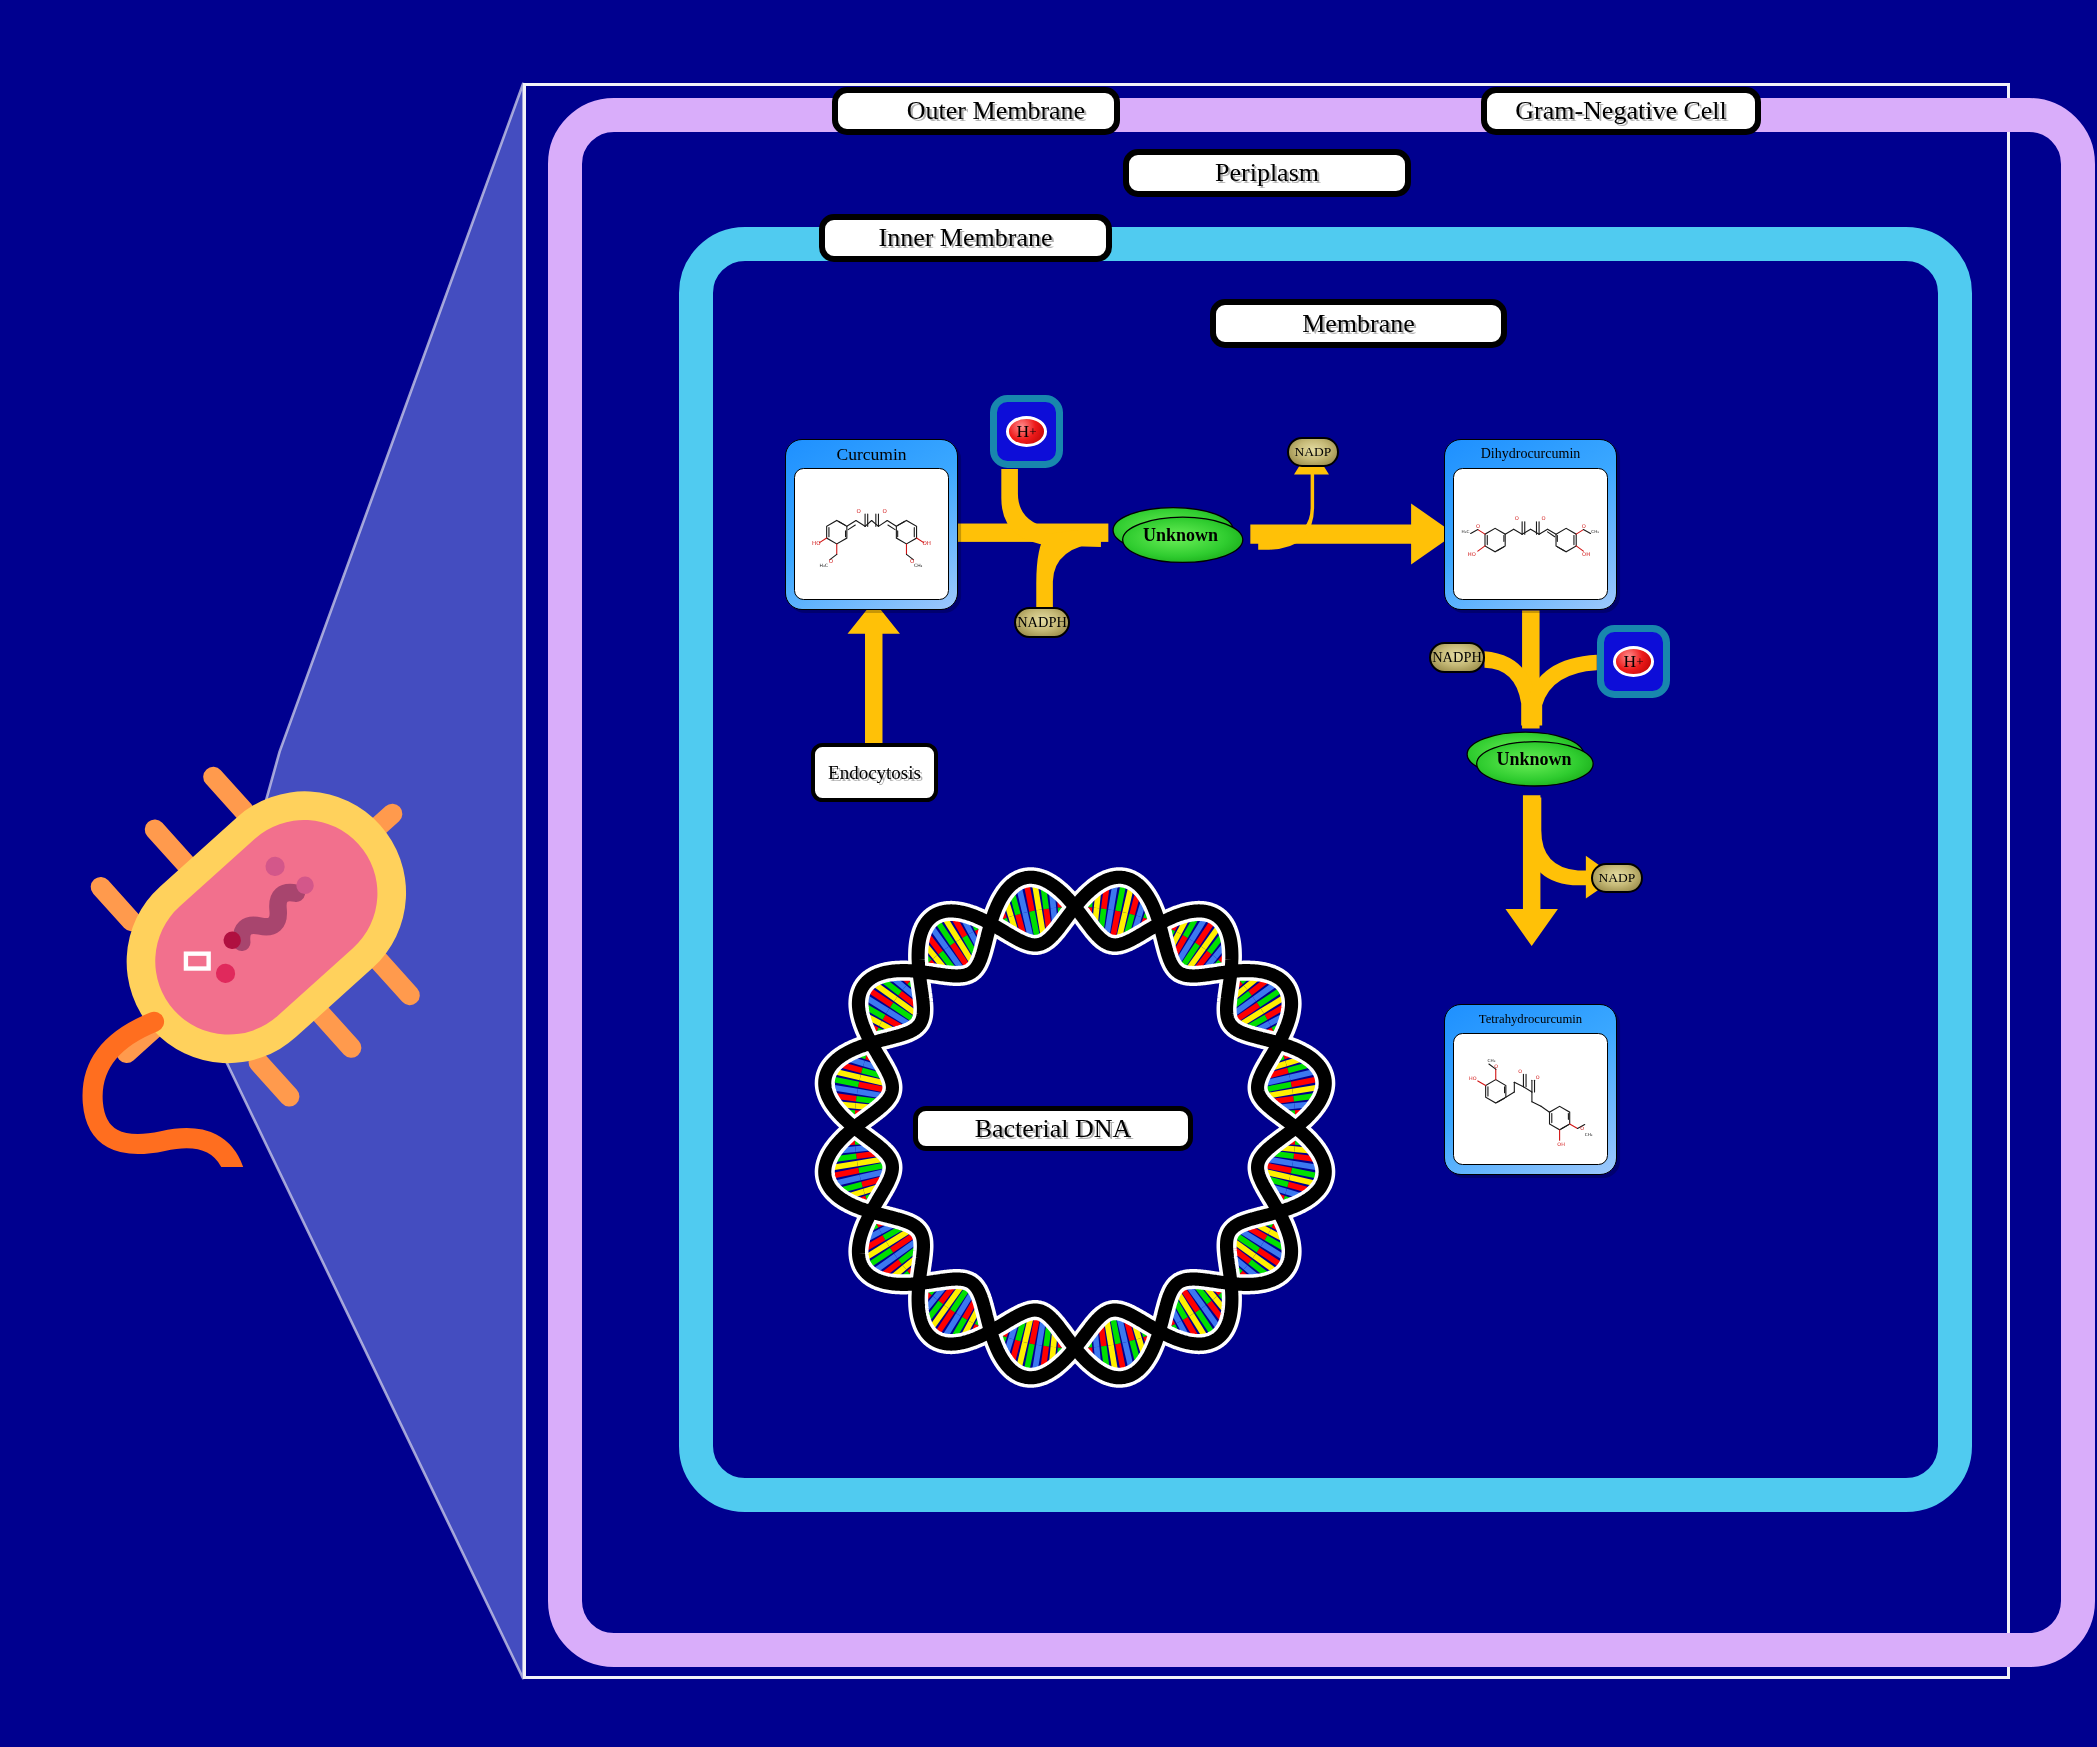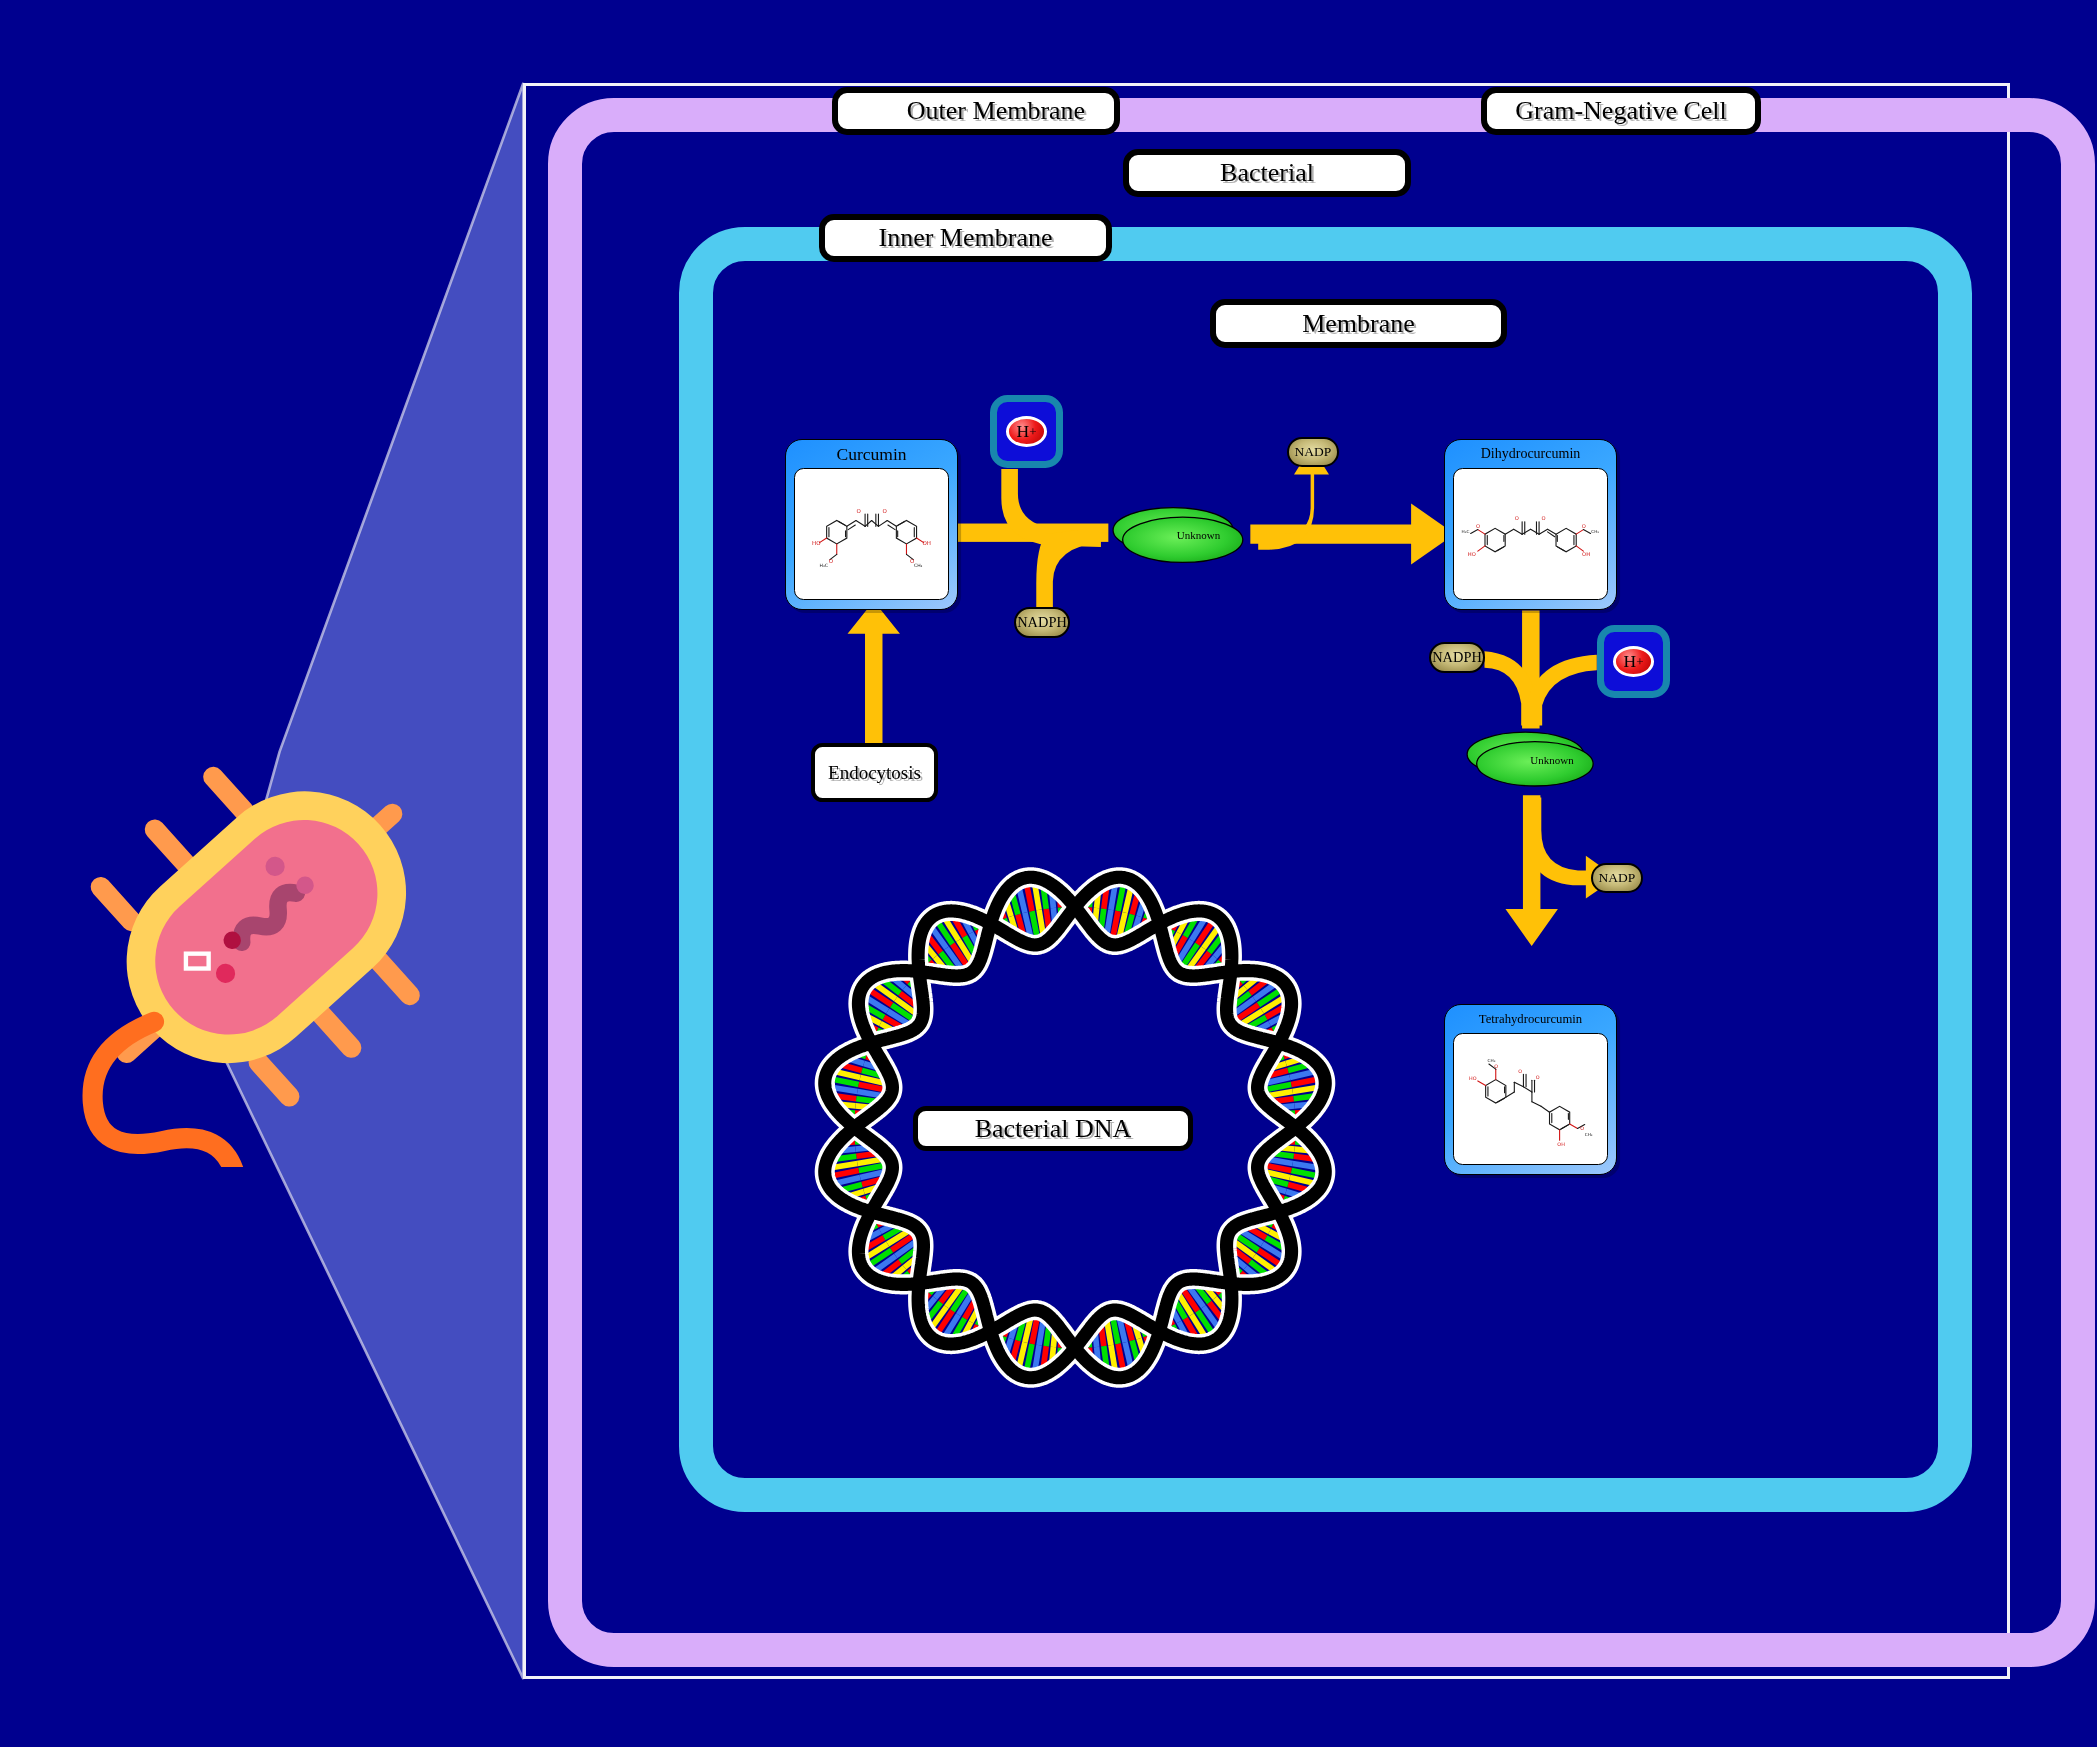--- a/index.html
+++ b/index.html
@@ -75,24 +75,24 @@
         color:#000;white-space:nowrap;
         background:radial-gradient(ellipse at 50% 42%,#E4DCA2 0%,#C6BA78 45%,#8A7C3A 100%);}
   .pill-nadph-1{left:1014px;top:607px;width:56px;height:31px;font-size:14.4px;}
   .pill-nadp-1 {left:1287px;top:437px;width:52px;height:30px;font-size:13.5px;}
   .pill-nadph-2{left:1429px;top:642px;width:56px;height:31px;font-size:14.4px;}
   .pill-nadp-2 {left:1591px;top:863px;width:52px;height:30px;font-size:13.5px;}
 
   
   .enz{position:absolute;}
   .enz svg{position:absolute;left:0;top:0;}
-  .enz .lbl{position:absolute;left:18px;top:0;width:100%;height:100%;
+  .enz .lbl{position:absolute;left:0;top:0;width:100%;height:100%;
             display:flex;align-items:center;justify-content:center;
-            color:#000;font-size:11px;white-space:nowrap;
-            padding-left:6.1px;box-sizing:border-box;}
+            color:#000;font-size:18px;white-space:nowrap;
+            padding-left:6.1px;box-sizing:border-box;font-weight:bold;}
   .enz-1{left:1103px;top:498px;width:149px;height:74px;}
   .enz-2{left:1459px;top:723px;width:144px;height:73px;}
 
   
   .ovl{position:absolute;left:0;top:0;width:2097px;height:1748px;pointer-events:none;}
   .dna{position:absolute;left:778px;top:839px;width:594px;height:577px;}
 </style>
 </head>
 <body>
 
@@ -133,21 +133,21 @@
     <rect x="290" y="1" width="0" height="0" fill="none"></rect>
     <rect x="295" y="562" width="52" height="34" fill="none" stroke="#FFFFFF" stroke-width="10"></rect>
   </svg>
 
   <div class="frame"></div>
   <div class="memb outer-memb"></div>
   <div class="memb inner-memb"></div>
 
   <div class="tag tag-om">Outer Membrane</div>
   <div class="tag tag-gnc">Gram-Negative Cell</div>
-  <div class="tag tag-peri">Bacterial</div>
+  <div class="tag tag-peri">Periplasm</div>
   <div class="tag tag-im">Inner Membrane</div>
   <div class="tag tag-cyto">Membrane</div>
 
   <svg class="ovl" viewBox="0 0 4800 4000" preserveAspectRatio="none">
     <g fill="#FFC107">
 
       <path d="M1980 1700 L1980 1450 L1940 1450 L2000 1375 L2060 1450 L2020 1450 L2020 1700 Z"></path>
 
       <rect x="2192" y="1198" width="345" height="42"></rect>
 

